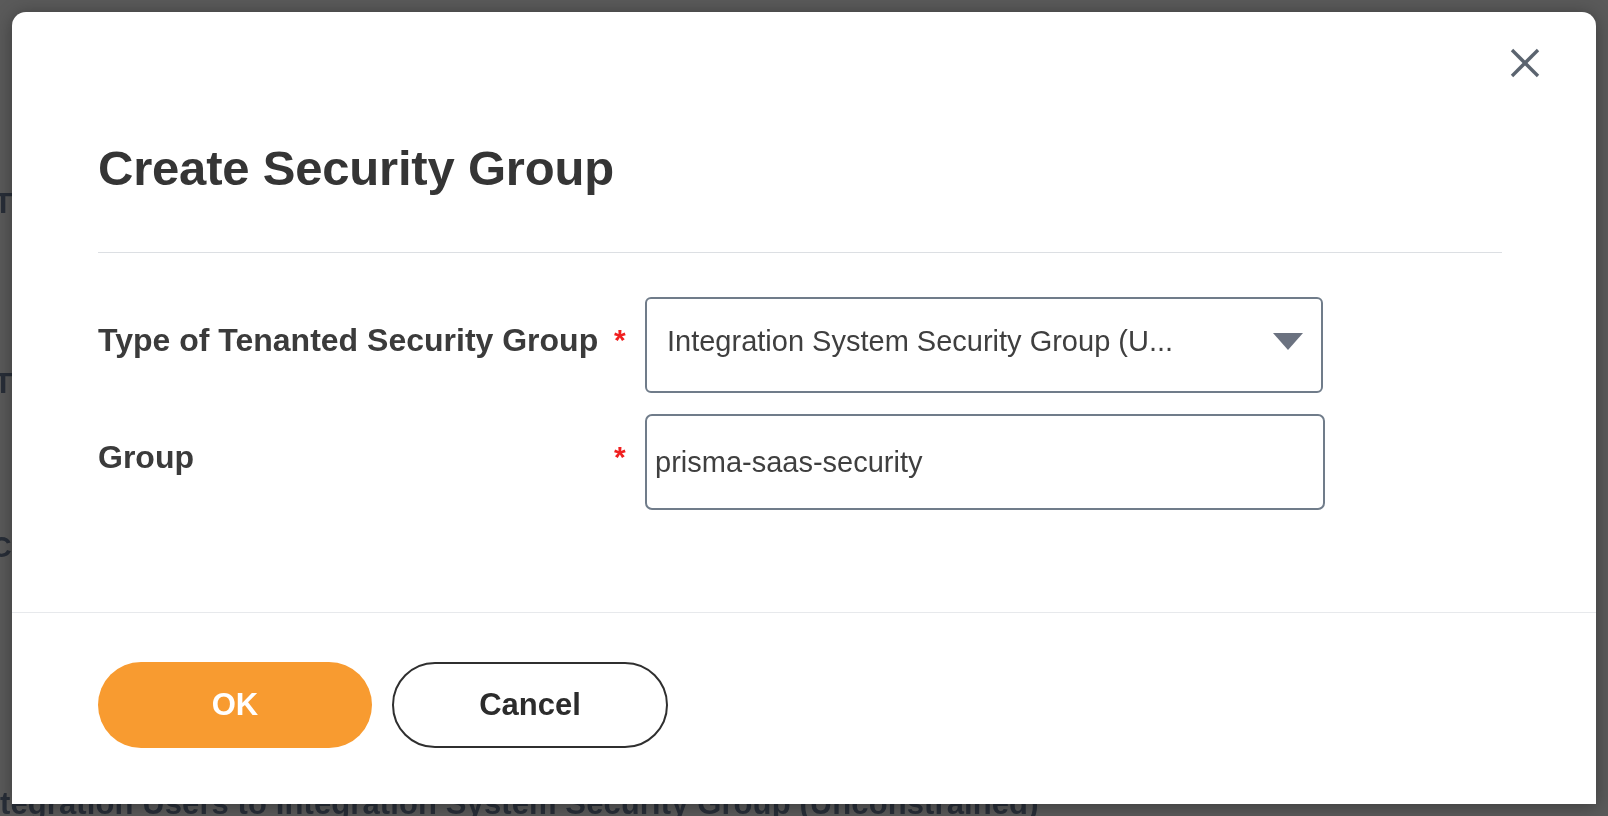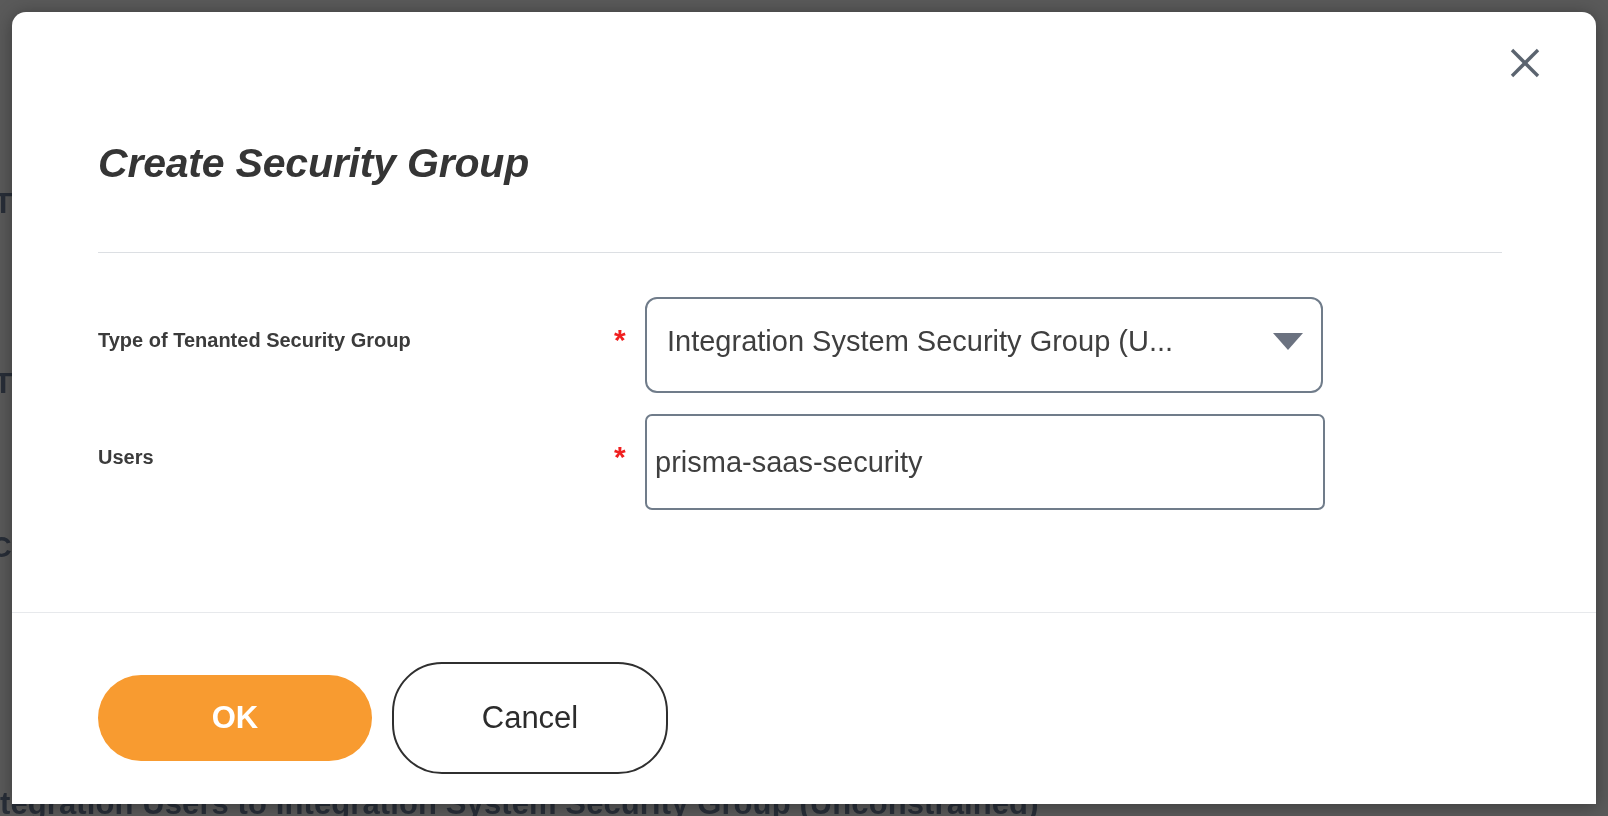--- a/index.html
+++ b/index.html
@@ -76,25 +76,24 @@
     background: transparent;
     border: none;
     padding: 0;
   }
   .close-btn svg { display: block; }
 
   .modal-title {
     position: absolute;
     left: 86px;
     top: 128px;
-    font-size: 41px;
+    font-size: 49px;
     font-weight: bold;
     color: #353535;
     letter-spacing: -0.2px;
-    font-style: italic;
   }
 
   .title-divider {
     position: absolute;
     left: 86px;
     top: 240px;
     width: 1404px;
     height: 1px;
     background: #dcdfe3;
   }
@@ -107,21 +106,21 @@
     width: 100%;
   }
   .form-row {
     position: relative;
     height: 117px;
   }
   .field-label {
     position: absolute;
     left: 86px;
     top: 20px;
-    font-size: 20px;
+    font-size: 32px;
     font-weight: bold;
     color: #3b3b3b;
     line-height: 56px;
   }
   .required-star {
     position: absolute;
     left: 602px;
     top: 20px;
     font-size: 30px;
     font-weight: bold;
@@ -132,21 +131,21 @@
     position: absolute;
     left: 633px;
     top: 5px;
   }
 
   .select-box {
     width: 678px;
     height: 96px;
     box-sizing: border-box;
     border: 2px solid #707c8a;
-    border-radius: 12px;
+    border-radius: 6px;
     background: #ffffff;
     display: flex;
     align-items: center;
     padding: 0 18px 8px 20px;
     cursor: pointer;
   }
   .select-value {
     flex: 1;
     font-size: 29px;
     color: #3f3f3f;
@@ -206,24 +205,24 @@
   .btn-primary {
     width: 274px;
     height: 86px;
     background: #f89b30;
     color: #ffffff;
     font-weight: bold;
     border: none;
   }
   .btn-secondary {
     width: 276px;
-    height: 112px;
+    height: 86px;
     background: #ffffff;
     color: #2c2c2c;
-    font-weight: normal;
+    font-weight: bold;
     border: 2px solid #2f2f2f;
   }
 </style>
 </head>
 <body>
 
 <div class="backdrop">
   <div class="bg-frag bg-frag-a">T</div>
   <div class="bg-frag bg-frag-b">T</div>
   <div class="bg-frag bg-frag-c">C</div>
@@ -253,21 +252,21 @@
       <div class="required-star">*</div>
       <div class="field-control">
         <div class="select-box">
           <span class="select-value">Integration System Security Group (U...</span>
           <span class="caret"></span>
         </div>
       </div>
     </div>
 
     <div class="form-row">
-      <div class="field-label">Users</div>
+      <div class="field-label">Group</div>
       <div class="required-star">*</div>
       <div class="field-control">
         <input class="text-box" type="text" value="prisma-saas-security" style="">
       </div>
     </div>
 
   </div>
 
   <div class="footer-divider"></div>
 

